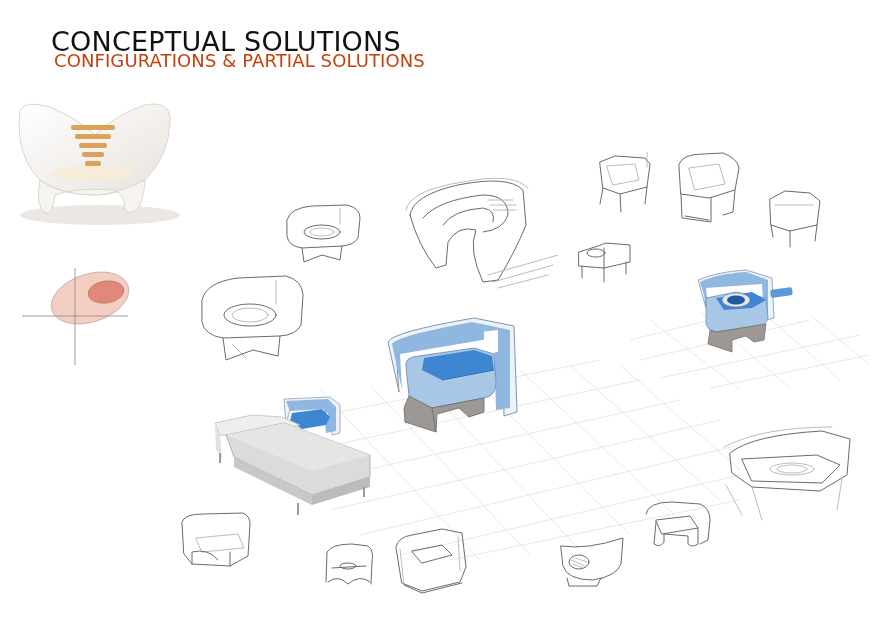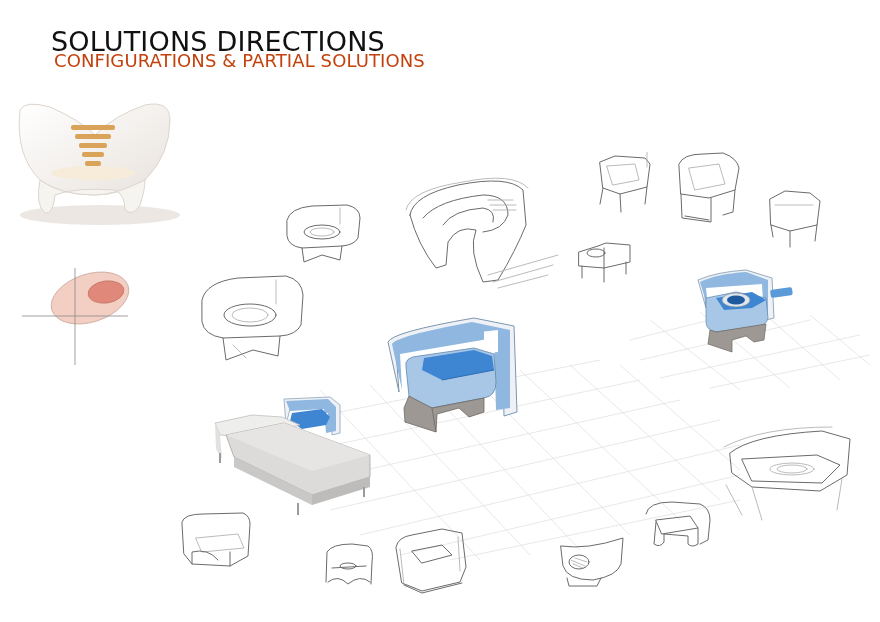--- a/index.html
+++ b/index.html
@@ -8,21 +8,21 @@
   .subtitle { position:absolute; left:54px; top:50px; font-size:18px; color:#c2410c; white-space:nowrap; letter-spacing:0.1px; }
   .art { position:absolute; }
   svg { display:block; }
   .sk { fill:none; stroke:#6b6b6b; stroke-width:1; stroke-linecap:round; stroke-linejoin:round; }
   .skl { fill:none; stroke:#a9a9a9; stroke-width:0.8; stroke-linecap:round; }
   .grid { stroke:#d9d9d9; stroke-width:0.6; fill:none; }
 </style>
 </head>
 <body>
 
-<div class="title">SOLUTIONS DIRECTIONS</div>
+<div class="title">CONCEPTUAL SOLUTIONS</div>
 <div class="subtitle">CONFIGURATIONS &amp; PARTIAL SOLUTIONS</div>
 
 <div class="art" style="left:300px;top:360px;">
   <svg width="440" height="200" viewBox="0 0 440 200">
     <g class="grid">
       <line x1="0" y1="60" x2="300" y2="0"></line>
         <line x1="10" y1="90" x2="340" y2="20"></line>
       <line x1="20" y1="120" x2="380" y2="40"></line>
         <line x1="30" y1="150" x2="420" y2="60"></line>
       <line x1="60" y1="175" x2="440" y2="85"></line>

